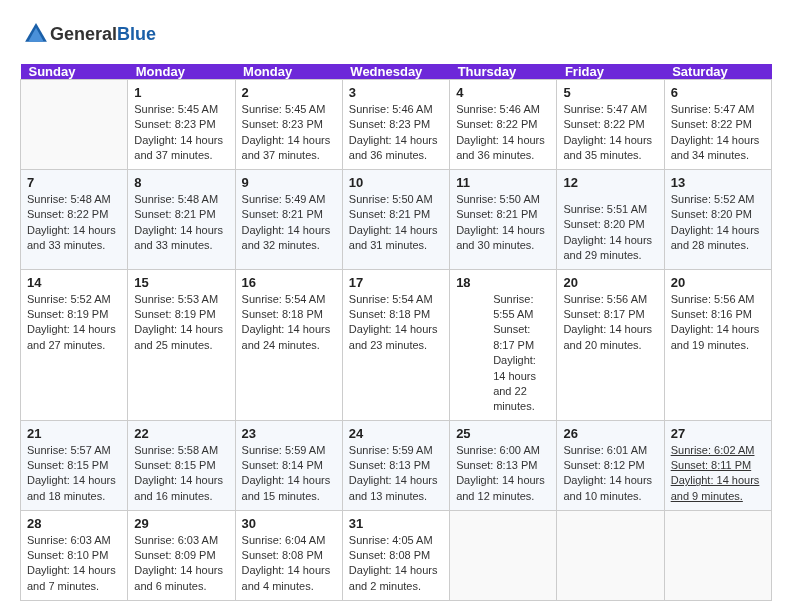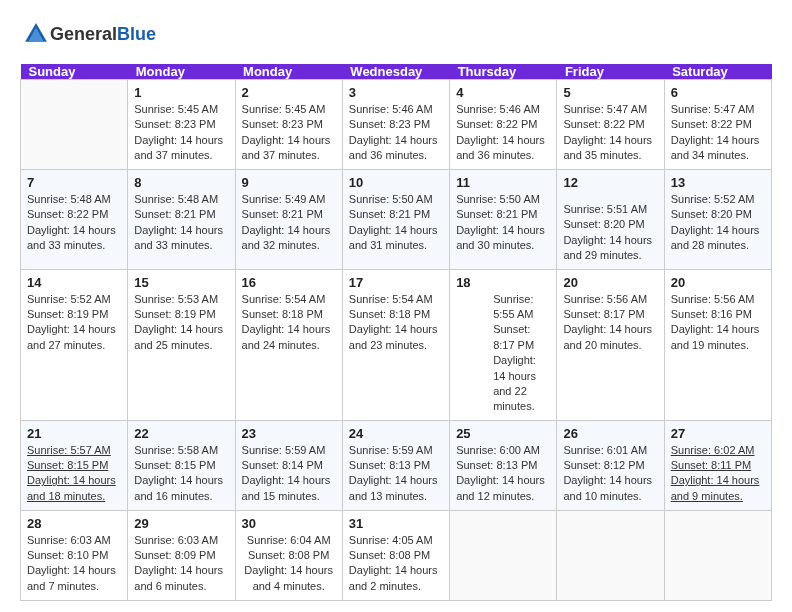--- a/index.html
+++ b/index.html
@@ -262,21 +262,21 @@
           <span class="day-number">20</span>
           <div class="day-info" style="white-space: pre-line;">Sunrise: 5:56 AM
 Sunset: 8:16 PM
 Daylight: 14 hours
 and 19 minutes.</div>
         </td>
       </tr>
       <tr>
         <td>
           <span class="day-number">21</span>
-          <div class="day-info" style="white-space: pre-line; text-decoration: underline;">Sunrise: 5:57 AM
+          <div class="day-info" style="white-space: pre-line;">Sunrise: 5:57 AM
 Sunset: 8:15 PM
 Daylight: 14 hours
 and 18 minutes.</div>
         </td>
         <td>
           <span class="day-number">22</span>
           <div class="day-info" style="white-space: pre-line;">Sunrise: 5:58 AM
 Sunset: 8:15 PM
 Daylight: 14 hours
 and 16 minutes.</div>
@@ -327,21 +327,21 @@
         </td>
         <td>
           <span class="day-number">29</span>
           <div class="day-info" style="white-space: pre-line;">Sunrise: 6:03 AM
 Sunset: 8:09 PM
 Daylight: 14 hours
 and 6 minutes.</div>
         </td>
         <td>
           <span class="day-number">30</span>
-          <div class="day-info" style="white-space: pre-line; text-align: center;">Sunrise: 6:04 AM
+          <div class="day-info" style="white-space: pre-line;">Sunrise: 6:04 AM
 Sunset: 8:08 PM
 Daylight: 14 hours
 and 4 minutes.</div>
         </td>
         <td>
           <span class="day-number">31</span>
           <div class="day-info" style="white-space: pre-line;">Sunrise: 4:05 AM
 Sunset: 8:08 PM
 Daylight: 14 hours
 and 2 minutes.</div>

